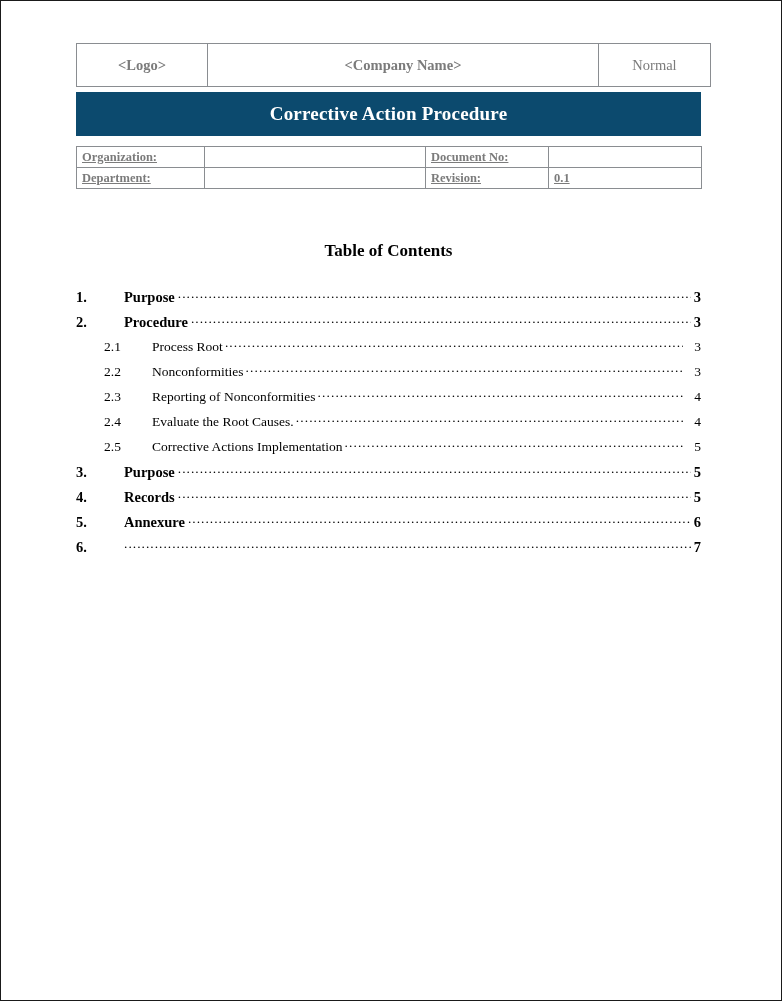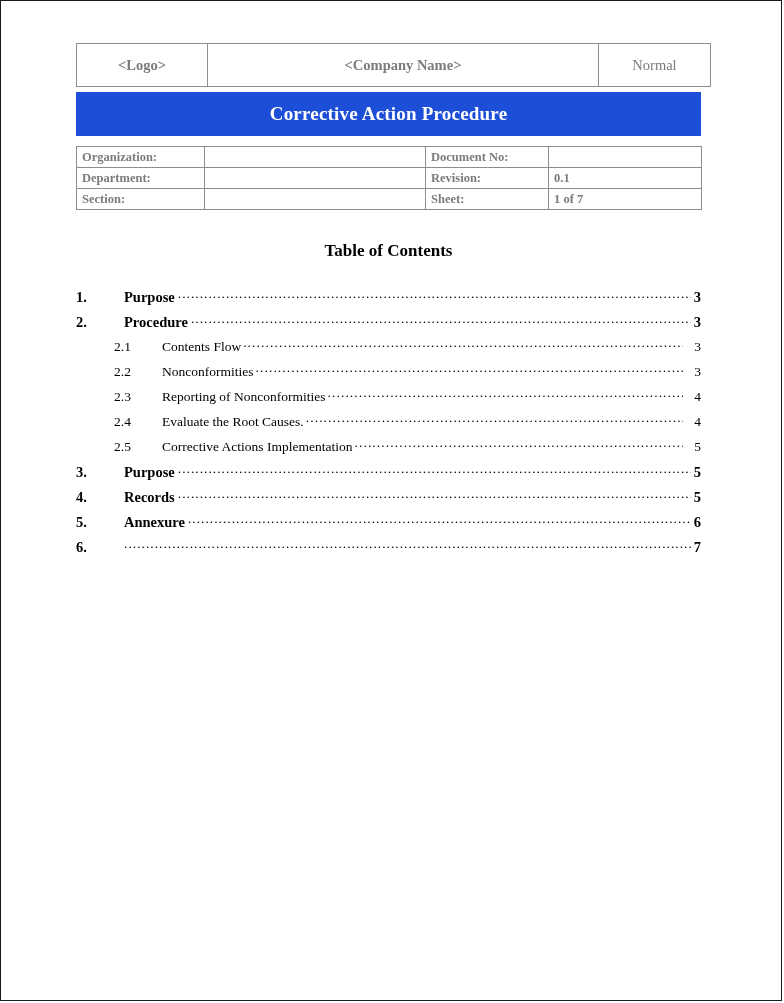--- a/index.html
+++ b/index.html
@@ -46,21 +46,21 @@
   .hdr-company { width: 388px; font-weight: bold; font-size: 15px; }
   .hdr-status { width: 109px; font-weight: normal; font-size: 14.5px; }
 
   
   .title-banner {
     position: absolute;
     left: 75px;
     top: 91px;
     width: 625px;
     height: 44px;
-    background: #1d4ed8;
+    background: #0c4a6e;
     color: #ffffff;
     font-weight: bold;
     font-size: 19px;
     display: flex;
     align-items: center;
     justify-content: center;
     letter-spacing: 0.2px;
     box-sizing: border-box;
   }
 
@@ -75,20 +75,21 @@
   }
   .info-table td {
     border: 1px solid #8a8d91;
     height: 21px;
     color: #7b7b7b;
     font-size: 12.5px;
     font-weight: bold;
     padding: 1px 5px;
     vertical-align: middle;
     box-sizing: border-box;
+    text-decoration: underline;
   }
   .c-label  { width: 128px; }
   .c-blank  { width: 221px; }
   .c-label2 { width: 123px; }
   .c-value  { width: 153px; }
 
   
   .toc-heading {
     position: absolute;
     left: 75px;
@@ -110,21 +111,21 @@
     align-items: baseline;
     height: 25px;
     color: #000000;
     white-space: nowrap;
   }
   .toc-row.lvl1 { font-size: 14.5px; font-weight: bold; }
   .toc-row.lvl2 { font-size: 13.5px; font-weight: normal; }
 
   .toc-num { flex: 0 0 auto; }
   .lvl1 .toc-num { width: 48px; }
-  .lvl2 .toc-num { width: 48px; margin-left: 38px; }
+  .lvl2 .toc-num { width: 48px; margin-left: 28px; }
 
   .toc-text { flex: 0 0 auto; }
   .toc-leader {
     flex: 1 1 auto;
     overflow: hidden;
     margin: 0 0 0 0;
     position: relative;
     height: 1em;
   }
   .toc-leader::before {
@@ -172,47 +173,41 @@
         <td class="c-blank"></td>
         <td class="c-label2">Document No:</td>
         <td class="c-value"></td>
       </tr>
       <tr>
         <td class="c-label">Department:</td>
         <td class="c-blank"></td>
         <td class="c-label2">Revision:</td>
         <td class="c-value">0.1</td>
       </tr>
-      <tr>
-        <td class="c-label">Section:</td>
-        <td class="c-blank"></td>
-        <td class="c-label2">Sheet:</td>
-        <td class="c-value">1 of 7</td>
-      </tr>
     </tbody>
   </table>
 
   <div class="toc-heading">Table of Contents</div>
 
   <div class="toc" id="toc-list">
       <div class="toc-row lvl1">
         <span class="toc-num">1.</span>
         <span class="toc-text">Purpose</span>
         <span class="toc-leader"></span>
         <span class="toc-page">3</span>
       </div>
       <div class="toc-row lvl1">
         <span class="toc-num">2.</span>
         <span class="toc-text">Procedure</span>
         <span class="toc-leader"></span>
         <span class="toc-page">3</span>
       </div>
       <div class="toc-row lvl2">
         <span class="toc-num">2.1</span>
-        <span class="toc-text">Contents Flow</span>
+        <span class="toc-text">Process Root</span>
         <span class="toc-leader"></span>
         <span class="toc-page">3</span>
       </div>
       <div class="toc-row lvl2">
         <span class="toc-num">2.2</span>
         <span class="toc-text">Nonconformities</span>
         <span class="toc-leader"></span>
         <span class="toc-page">3</span>
       </div>
       <div class="toc-row lvl2">

